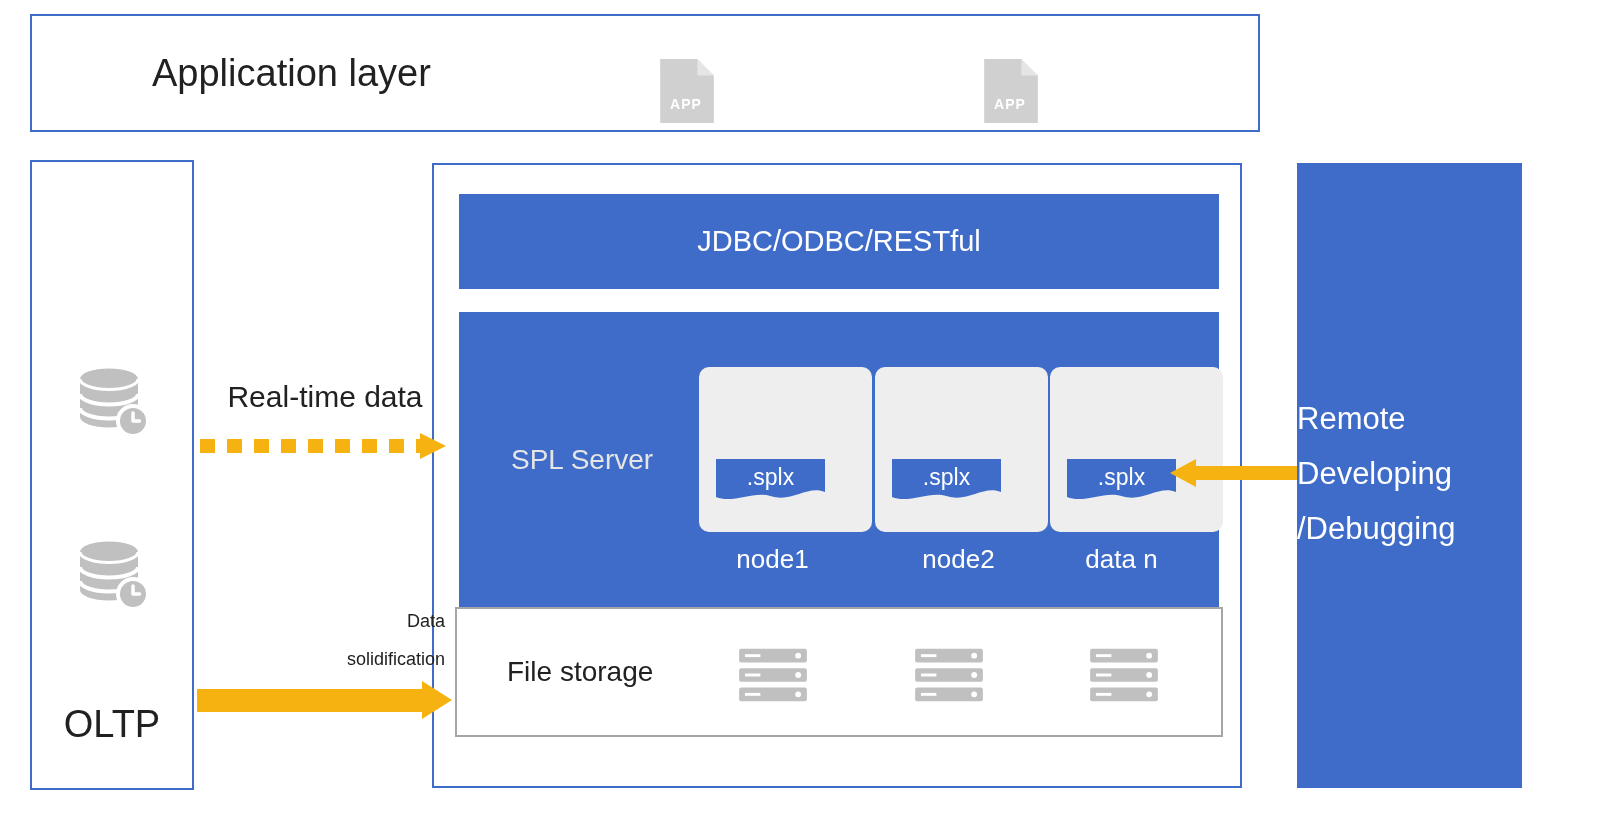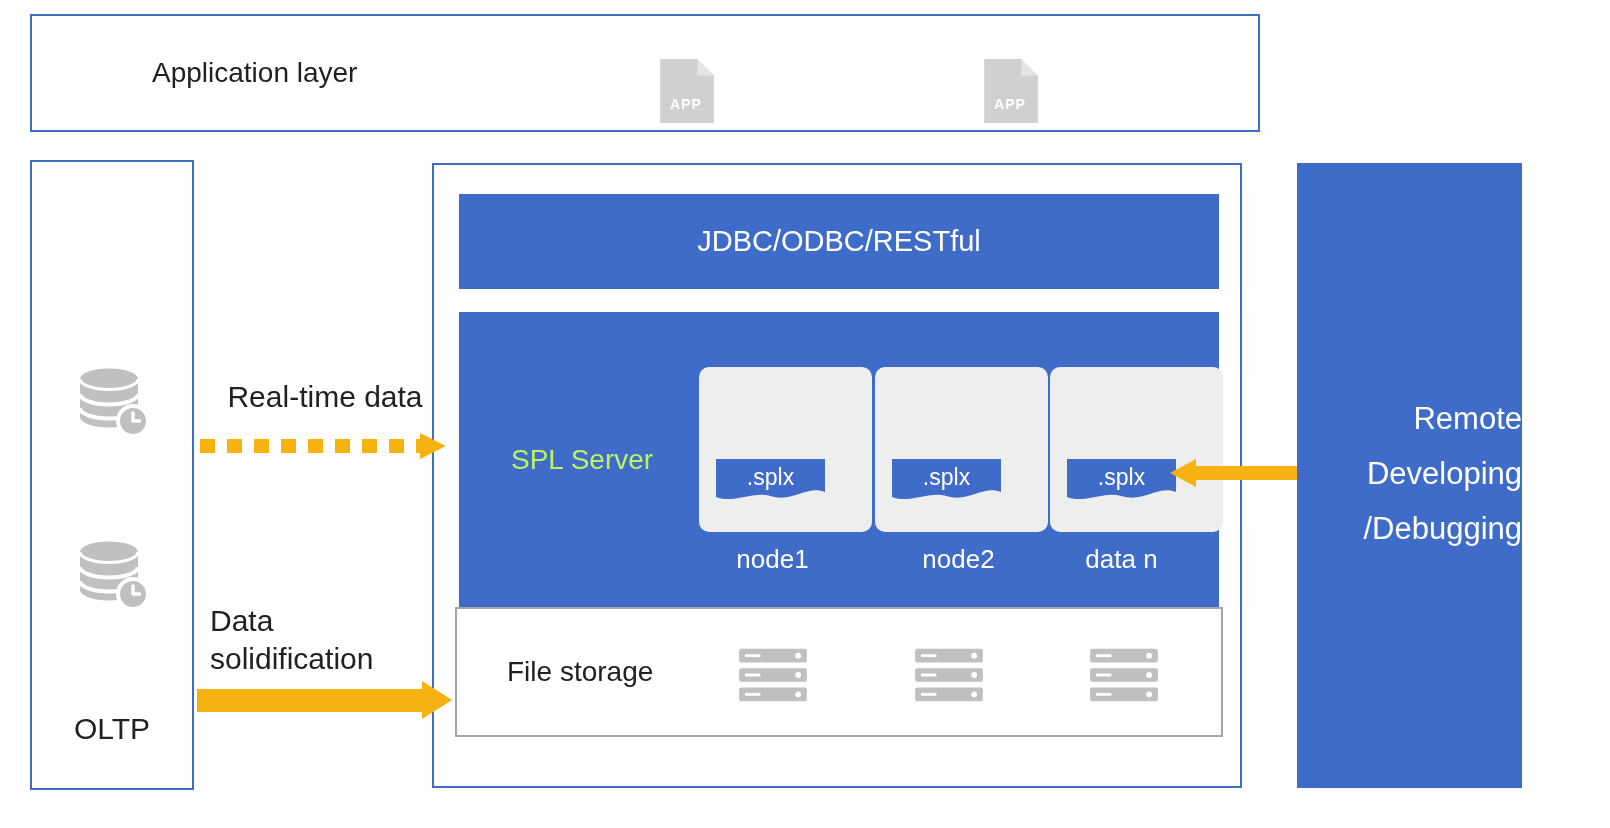--- a/index.html
+++ b/index.html
@@ -10,68 +10,68 @@
   }
   *{box-sizing:border-box;margin:0;padding:0}
   body{background:#fff;font-family:"Liberation Sans",sans-serif;color:var(--text-dark)}
   .canvas{position:relative;width:1610px;height:828px;background:#fff;overflow:hidden}
   .abs{position:absolute}
   svg{display:block}
 
   
   .outline-box{border:2px solid var(--blue);background:#fff}
   .app-layer{left:30px;top:14px;width:1230px;height:118px}
-  .app-layer-label{left:120px;top:0;height:100%;display:flex;align-items:center;font-size:28px}
+  .app-layer-label{left:120px;top:0;height:100%;display:flex;align-items:center;font-size:38px}
 
   .app-icon{width:64px;height:70px;color:#d0d0d0}
   .app-icon-1{left:622px;top:40px}
   .app-icon-2{left:946px;top:40px}
   .app-icon svg{width:100%;height:100%}
   .app-text{position:absolute;left:0;right:0;top:40px;text-align:center;color:#fff;font-weight:bold;font-size:14px;letter-spacing:1px}
 
   .oltp-box{left:30px;top:160px;width:164px;height:630px}
   .db-icon{width:76px;height:76px;color:var(--gray-icon)}
   .db-icon svg{width:100%;height:100%}
   .db-1{left:44px;top:202px}
   .db-2{left:44px;top:375px}
-  .oltp-label{left:0;right:0;bottom:42px;text-align:center;font-size:30px}
+  .oltp-label{left:0;right:0;bottom:42px;text-align:center;font-size:38px}
 
   
   .main-box{left:432px;top:163px;width:810px;height:625px}
   .fill-box{background:var(--blue);color:#fff}
   .jdbc-bar{left:25px;top:29px;width:760px;height:95px;display:flex;align-items:center;justify-content:center;font-size:29px}
   .spl-box{left:25px;top:147px;width:760px;height:295px}
-  .spl-label{left:52px;top:0;height:100%;display:flex;align-items:center;font-size:28px;color:#bef264}
+  .spl-label{left:52px;top:0;height:100%;display:flex;align-items:center;font-size:28px;color:#e5e5e5}
 
   .node-card{top:55px;width:173px;height:165px;background:#eeeeee;border-radius:10px}
   .card-1{left:240px}.card-2{left:416px}.card-3{left:591px}
   .ribbon{left:17px;top:92px;width:109px;height:48px}
   .ribbon svg{position:absolute;left:0;top:0;width:100%;height:100%;color:var(--blue)}
   .ribbon-text{position:absolute;left:0;right:0;top:5px;text-align:center;color:#fff;font-size:23px}
   .node-label{top:232px;width:143px;text-align:center;color:#fff;font-size:26px}
   .nl-1{left:242px}.nl-2{left:428px}.nl-3{left:591px}
 
   .fs-box{left:21px;top:442px;width:768px;height:130px;border:2px solid #a6a6a6;background:#fff}
   .fs-label{left:50px;top:0;height:100%;display:flex;align-items:center;font-size:28px}
   .server-icon{width:74px;height:60px;color:var(--gray-icon);top:36px}
   .server-icon svg{width:100%;height:100%}
   .srv-1{left:279px}.srv-2{left:455px}.srv-3{left:630px}
 
   
   .remote-box{left:1297px;top:163px;width:225px;height:625px}
-  .remote-label{left:0;right:0;top:228px;text-align:right;font-size:31px;line-height:55px;color:#fff;white-space:pre-line}
+  .remote-label{left:0;right:0;top:228px;text-align:left;font-size:31px;line-height:55px;color:#fff;white-space:pre-line}
   .ide-box{left:25px;top:522px;width:175px;height:62px;background:#fff;color:var(--blue);display:flex;align-items:center;justify-content:center;font-size:30px}
 
   
   .rt-label{left:205px;top:380px;width:240px;text-align:center;font-size:30px}
   .rt-arrow{left:200px;top:433px;display:flex;align-items:center}
   .rt-dash{width:220px;height:14px;background:repeating-linear-gradient(90deg,var(--arrow) 0 15px,transparent 15px 27px)}
   .rt-head{width:0;height:0;border-top:13px solid transparent;border-bottom:13px solid transparent;border-left:26px solid var(--arrow)}
 
-  .ds-label{left:210px;top:602px;width:235px;text-align:left;font-size:30px;line-height:38px;white-space:pre-line}
+  .ds-label{left:210px;top:602px;width:235px;text-align:right;font-size:18px;line-height:38px;white-space:pre-line}
   .ds-arrow{left:197px;top:681px;display:flex;align-items:center}
   .ds-shaft{width:225px;height:23px;background:var(--arrow)}
   .ds-head{width:0;height:0;border-top:19px solid transparent;border-bottom:19px solid transparent;border-left:30px solid var(--arrow)}
 
   .rd-arrow{left:1170px;top:459px;display:flex;align-items:center}
   .rd-head{width:0;height:0;border-top:14px solid transparent;border-bottom:14px solid transparent;border-right:26px solid var(--arrow)}
   .rd-shaft{width:101px;height:14px;background:var(--arrow)}
 </style>
 </head>
 <body>

